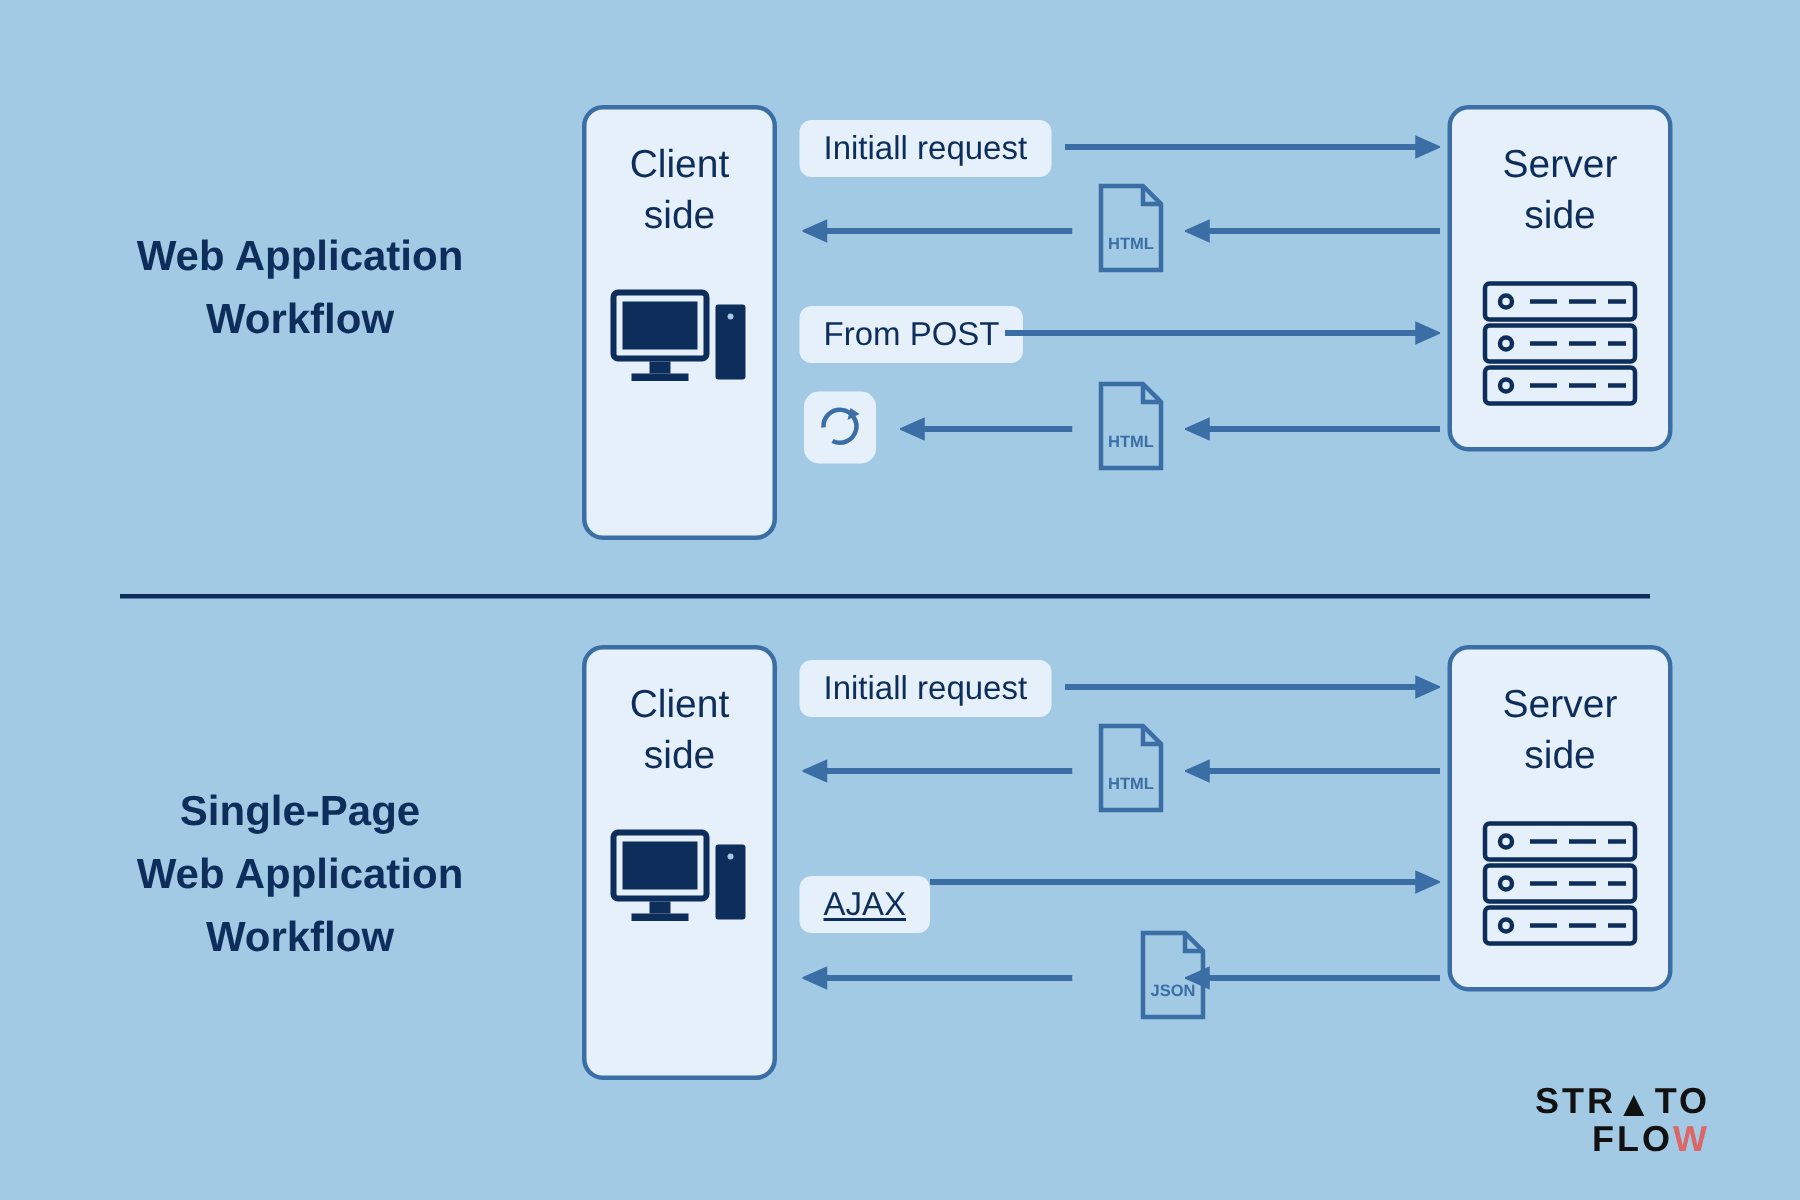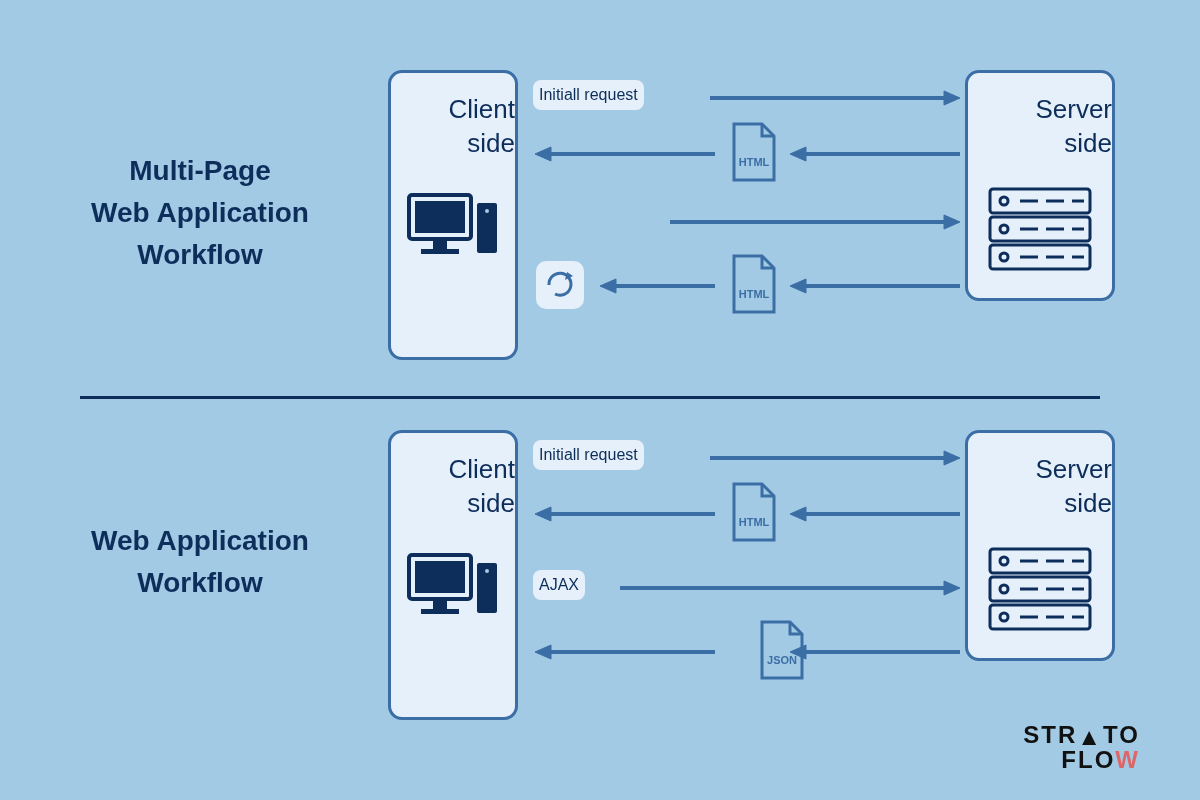--- a/index.html
+++ b/index.html
@@ -39,42 +39,41 @@
     text-align: center;
   }
   .box-client { left: 388px; top: 10px; width: 130px; height: 290px; }
   .box-server { left: 965px; top: 10px; width: 150px; height: 231px; }
   .box-label {
     color: #0d2d5a;
     font-size: 26px;
     font-weight: 400;
     margin-top: 20px;
     line-height: 1.3;
-    text-align: right;
   }
 
   .computer-icon { margin-top: 28px; }
   .server-icon { margin-top: 20px; }
 
   .divider {
     position: absolute;
     top: 396px;
     left: 80px;
     width: 1020px;
     height: 3px;
     background: #0d2d5a;
   }
 
   .pill {
     position: absolute;
     background: #e5f0fa;
     border-radius: 8px;
-    padding: 6px 6px;
+    padding: 6px 16px;
     color: #0d2d5a;
-    font-size: 16px;
+    font-size: 22px;
     font-weight: 400;
   }
 
   .arrow {
     position: absolute;
     stroke: #3a6ea5;
     fill: #3a6ea5;
   }
 
   .file-icon {
@@ -105,21 +104,20 @@
     line-height: 0.95;
     text-align: right;
   }
   .brand .flow-w { color: #d66; }
 </style>
 </head>
 <body>
 
 <div class="section section-top">
   <div class="title">
-    <div>Multi-Page</div>
     <div>Web Application</div>
     <div>Workflow</div>
   </div>
 
   <div class="box box-client">
     <div class="box-label">
       <div>Client</div>
       <div>side</div>
     </div>
     <div class="computer-icon">
@@ -175,20 +173,21 @@
   </div>
   <svg class="arrow" style="left:535px; top:84px;" width="180" height="20">
     <line x1="16" y1="10" x2="180" y2="10" stroke="#3a6ea5" stroke-width="4"></line>
     <polygon points="0,10 16,3 16,17" fill="#3a6ea5"></polygon>
   </svg>
   <svg class="arrow" style="left:790px; top:84px;" width="170" height="20">
     <line x1="16" y1="10" x2="170" y2="10" stroke="#3a6ea5" stroke-width="4"></line>
     <polygon points="0,10 16,3 16,17" fill="#3a6ea5"></polygon>
   </svg>
 
+  <div class="pill" style="left:533px; top:144px;">From POST</div>
   <svg class="arrow" style="left:670px; top:152px;" width="290" height="20">
     <line x1="0" y1="10" x2="278" y2="10" stroke="#3a6ea5" stroke-width="4"></line>
     <polygon points="290,10 274,3 274,17" fill="#3a6ea5"></polygon>
   </svg>
 
   <div class="reload-icon" style="left:536px; top:201px;">
     <svg width="34" height="34" viewBox="0 0 34 34">
       <path d="M 6 17 A 11 11 0 1 1 12 26" fill="none" stroke="#3a6ea5" stroke-width="3"></path>
       <polygon points="24,4 30,8 22,12" fill="#3a6ea5"></polygon>
     </svg>
@@ -207,20 +206,21 @@
   <svg class="arrow" style="left:790px; top:216px;" width="170" height="20">
     <line x1="16" y1="10" x2="170" y2="10" stroke="#3a6ea5" stroke-width="4"></line>
     <polygon points="0,10 16,3 16,17" fill="#3a6ea5"></polygon>
   </svg>
 </div>
 
 <div class="divider"></div>
 
 <div class="section section-bottom">
   <div class="title" style="top:100px;">
+    <div>Single-Page</div>
     <div>Web Application</div>
     <div>Workflow</div>
   </div>
 
   <div class="box box-client">
     <div class="box-label">
       <div>Client</div>
       <div>side</div>
     </div>
     <div class="computer-icon">
@@ -276,21 +276,21 @@
   </div>
   <svg class="arrow" style="left:535px; top:84px;" width="180" height="20">
     <line x1="16" y1="10" x2="180" y2="10" stroke="#3a6ea5" stroke-width="4"></line>
     <polygon points="0,10 16,3 16,17" fill="#3a6ea5"></polygon>
   </svg>
   <svg class="arrow" style="left:790px; top:84px;" width="170" height="20">
     <line x1="16" y1="10" x2="170" y2="10" stroke="#3a6ea5" stroke-width="4"></line>
     <polygon points="0,10 16,3 16,17" fill="#3a6ea5"></polygon>
   </svg>
 
-  <div class="pill" style="left:533px; top:150px;">AJAX</div>
+  <div class="pill" style="left:533px; top:164px;text-decoration:underline;">AJAX</div>
   <svg class="arrow" style="left:620px; top:158px;" width="340" height="20">
     <line x1="0" y1="10" x2="328" y2="10" stroke="#3a6ea5" stroke-width="4"></line>
     <polygon points="340,10 324,3 324,17" fill="#3a6ea5"></polygon>
   </svg>
 
   <div class="file-icon" style="left:756px; top:200px;">
     <svg width="52" height="62" viewBox="0 0 52 62">
       <path d="M6 2 H34 L46 14 V58 H6 Z" fill="none" stroke="#3a6ea5" stroke-width="3"></path>
       <path d="M34 2 V14 H46" fill="none" stroke="#3a6ea5" stroke-width="3"></path>
       <text x="26" y="44" font-size="11" font-weight="700" fill="#3a6ea5" text-anchor="middle">JSON</text>

